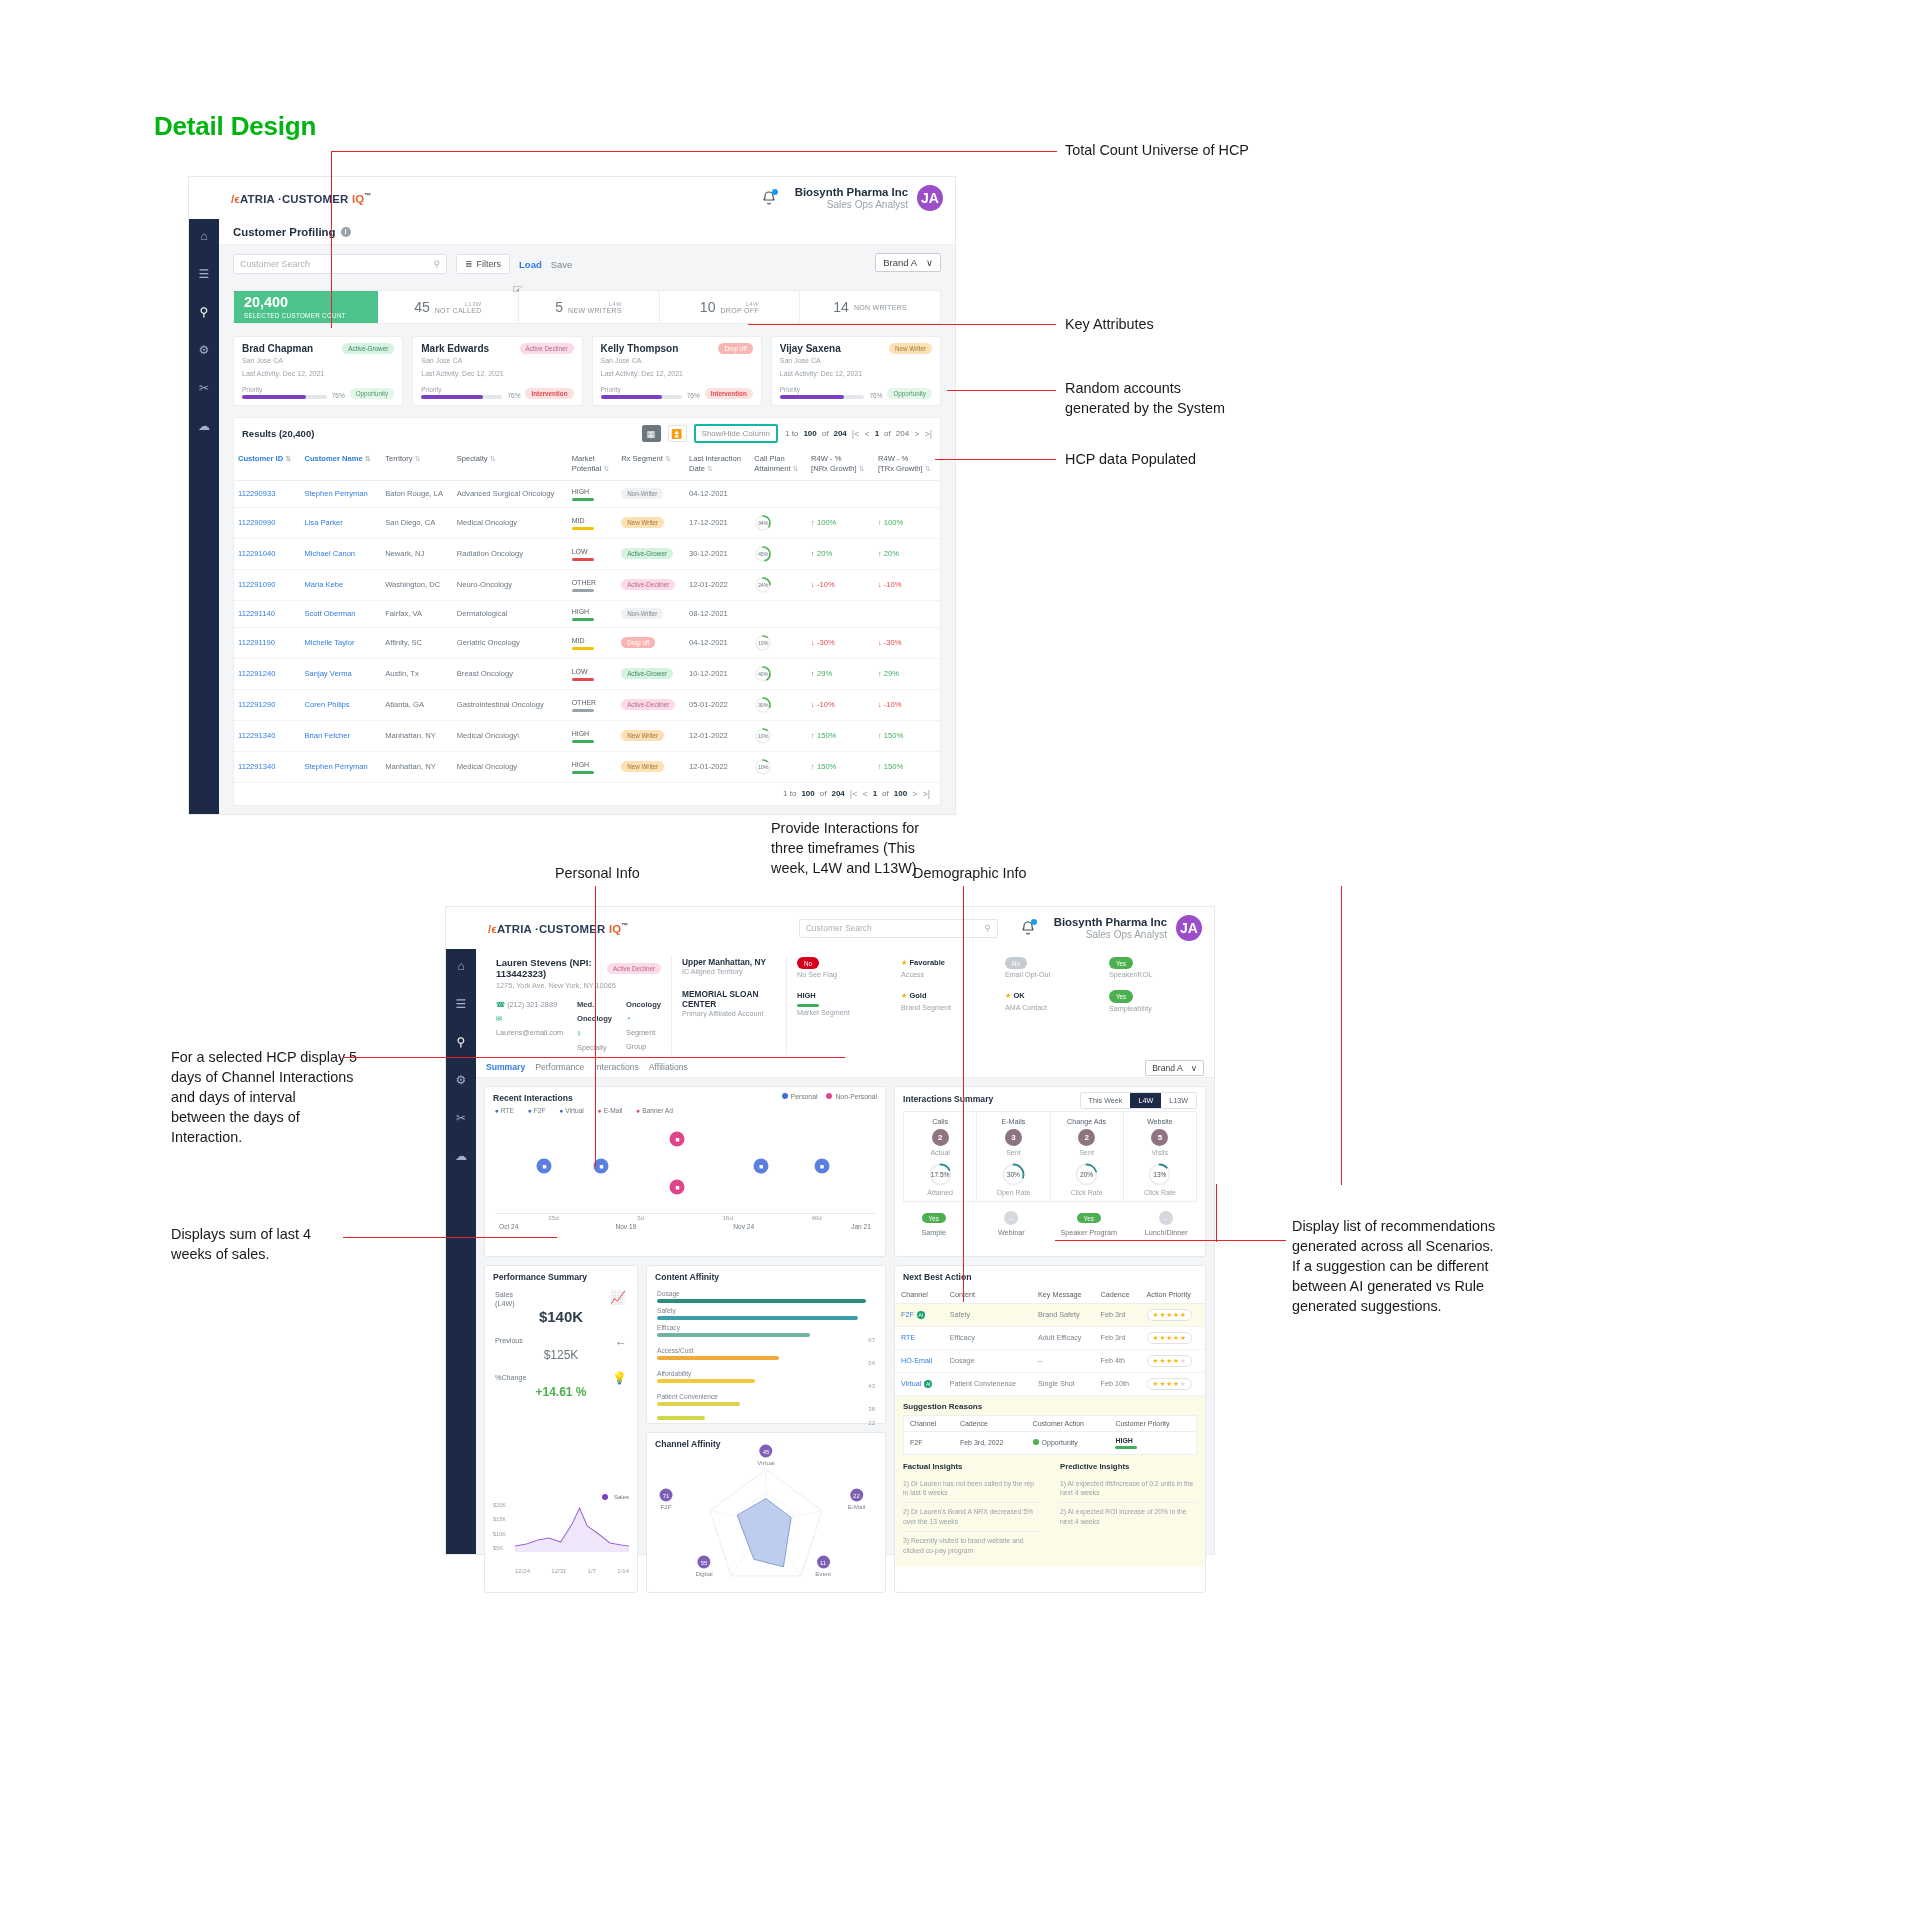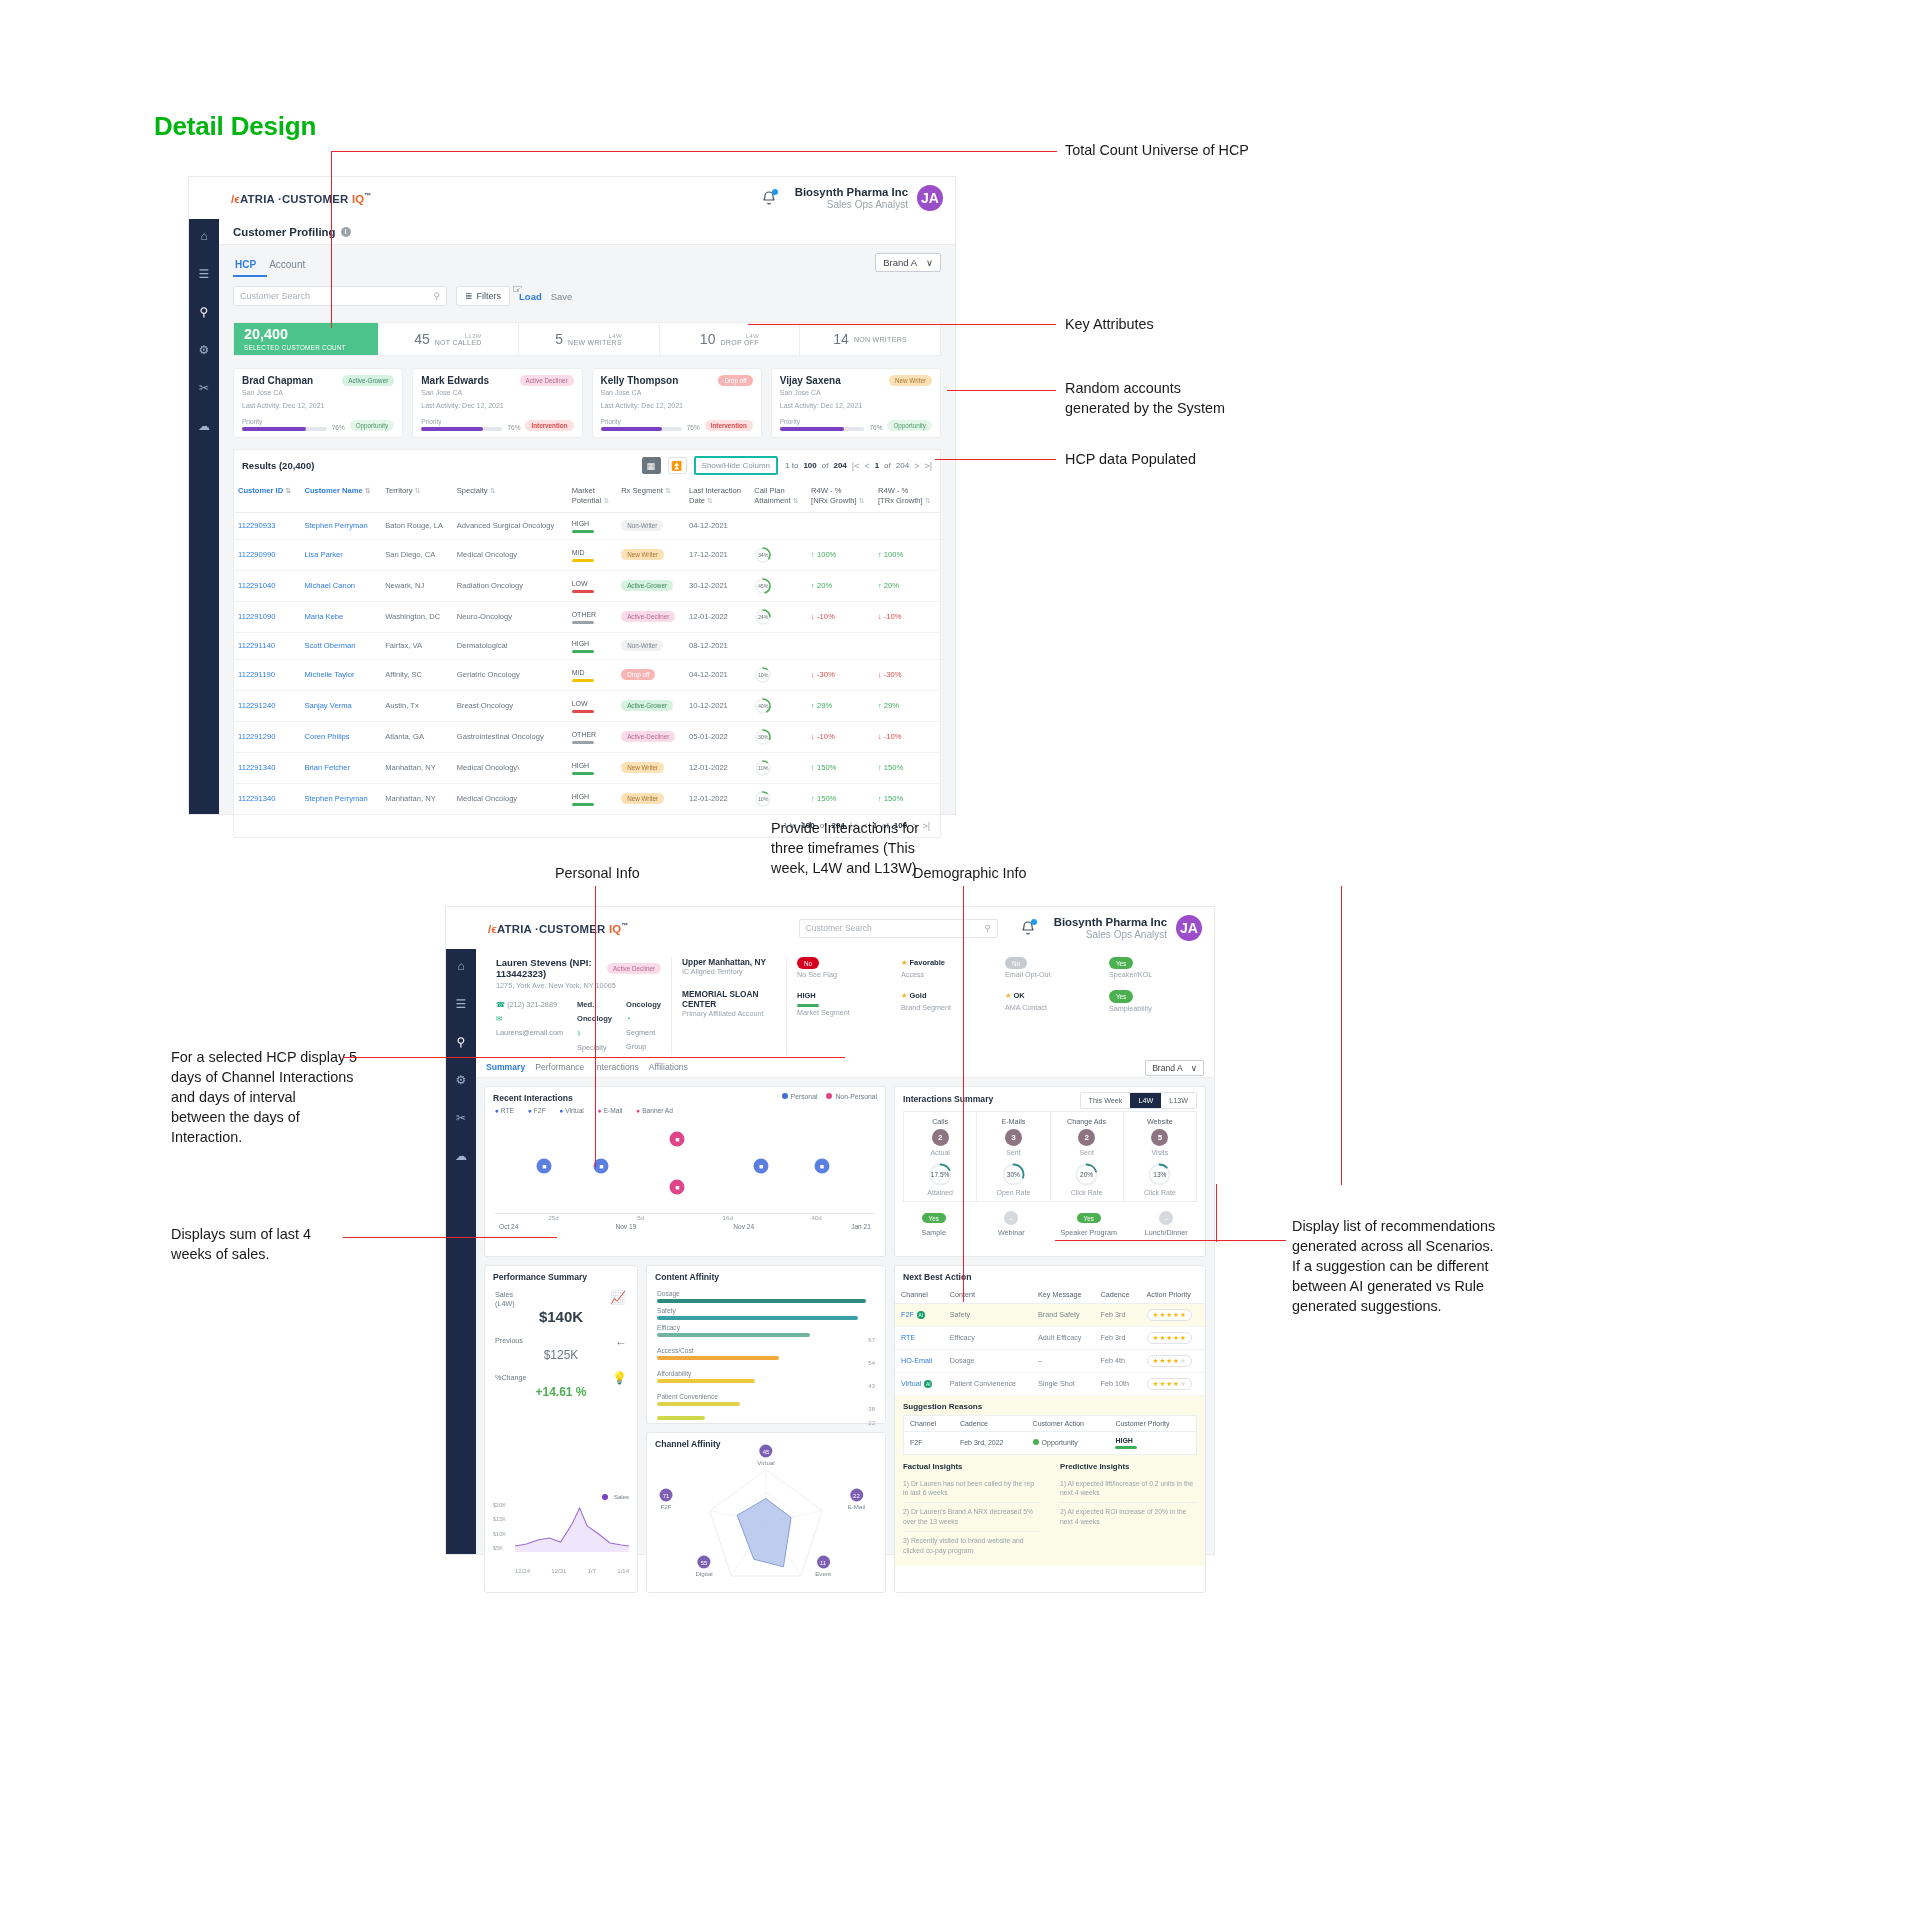--- a/index.html
+++ b/index.html
@@ -246,24 +246,20 @@
     <div class="pagehead">
       <div class="t">Customer Profiling</div>
       <div class="info-i">i</div>
     </div>
 
     <div class="brandsel">
       <span>Brand A</span>
       <span>∨</span>
     </div>
 
-    <div class="tabsrow">
-      <div class="tb act">HCP</div>
-      <div class="tb">Account</div>
-    </div>
 
     <div class="searchrow">
       <div class="srch">
         <span>Customer Search</span>
         <span>⚲</span>
       </div>
       <div class="btn-o">
         <span>≣</span>
         <span>Filters</span>
       </div>

